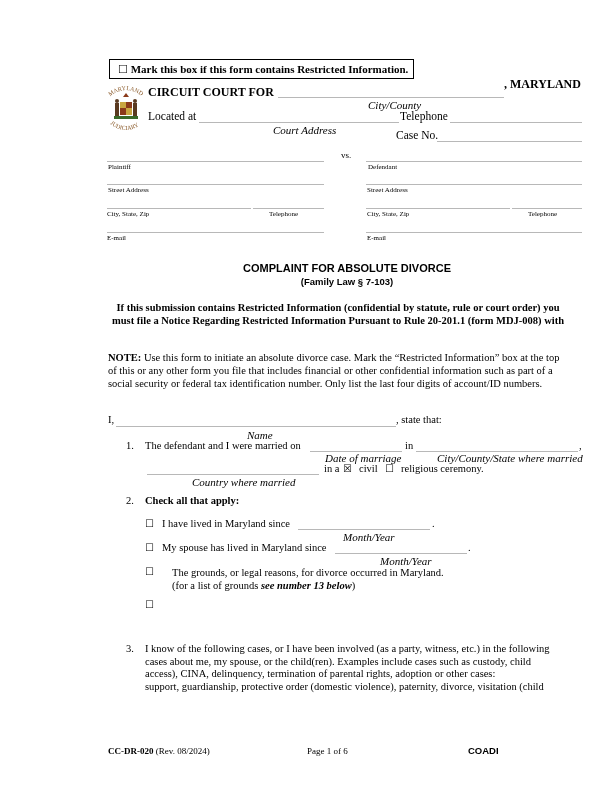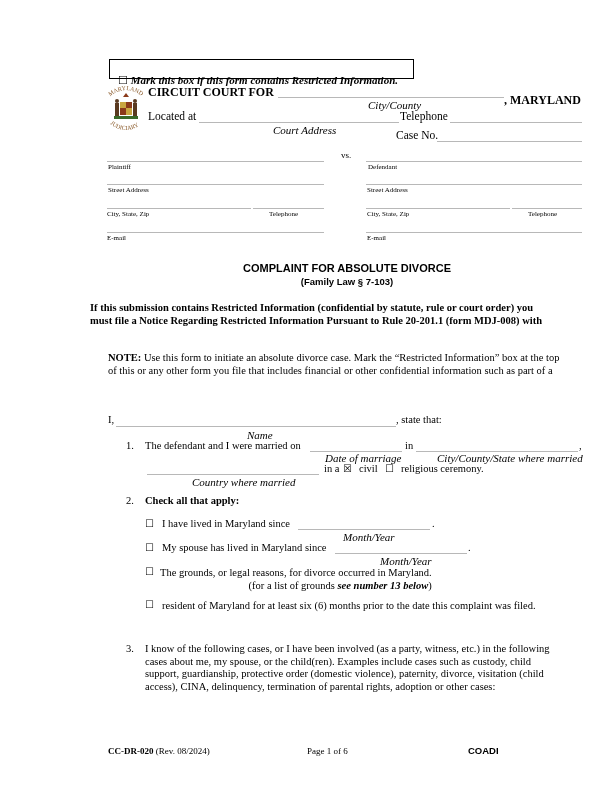--- a/index.html
+++ b/index.html
@@ -7,21 +7,21 @@
          font-family:"Liberation Serif", serif; color:#000; }
   .abs { position:absolute; white-space:nowrap; }
   .line { position:absolute; height:0; border-bottom:1px solid #b8b8b8; }
   .small { font-size:11px;font-style:italic; }
   .tiny { font-size:7px; }
   .reg { font-size:10.5px; }
   .bold { font-weight:bold; }
   .sans { font-family:"Liberation Sans", sans-serif; }
   .restricted-box { position:absolute; left:109px; top:59px; width:305px; height:20px;
                     border:1px solid #000; box-sizing:border-box; }
-  .restricted-box span { position:absolute; left:8px; top:14px; font-size:11px; font-weight:bold;font-style:italic; }
+  .restricted-box span { position:absolute; left:8px; top:3px; font-size:11px; font-weight:bold; }
   .seal { position:absolute; left:103px; top:83px; width:46px; height:52px; }
   .para { position:absolute; font-size:10.5px; line-height:13px; }
   .cb { font-family:"DejaVu Sans", sans-serif; font-size:10px; }
 </style>
 </head>
 <body>
 
 <div class="restricted-box">
   <span>
     <span class="cb" style="position:static;font-weight:normal;font-size:11px;">☐</span>
@@ -44,21 +44,21 @@
   <rect x="12" y="20" width="4" height="13" fill="#5a3a20"></rect>
   <rect x="30" y="20" width="4" height="13" fill="#5a3a20"></rect>
   <circle cx="14" cy="18" r="2" fill="#5a3a20"></circle>
   <circle cx="32" cy="18" r="2" fill="#5a3a20"></circle>
   <path d="M20,14 L23,10 L26,14 Z" fill="#8b3a1a"></path>
   <rect x="11" y="33" width="24" height="3" fill="#3a6a2a"></rect>
 </svg>
 
 <div class="abs bold" style="left:148px;top:85px;font-size:12px;">CIRCUIT COURT FOR</div>
 <div class="line" style="left:278px;top:97px;width:226px;"></div>
-<div class="abs bold" style="left:504px;top:93px;font-size:12px;">, MARYLAND</div>
+<div class="abs bold" style="left:504px;top:77px;font-size:12px;">, MARYLAND</div>
 <div class="abs small" style="left:368px;top:99px;">City/County</div>
 
 <div class="abs reg" style="left:148px;top:110px;font-size:11.5px;">Located at</div>
 <div class="line" style="left:199px;top:122px;width:200px;"></div>
 <div class="abs small" style="left:273px;top:124px;">Court Address</div>
 <div class="abs reg" style="left:400px;top:110px;font-size:11.5px;">Telephone</div>
 <div class="line" style="left:450px;top:122px;width:132px;"></div>
 
 <div class="abs reg" style="left:396px;top:129px;font-size:11.5px;">Case No.</div>
 <div class="line" style="left:437px;top:141px;width:145px;"></div>
@@ -83,28 +83,29 @@
 <div class="line" style="left:366px;top:208px;width:144px;"></div>
 <div class="line" style="left:512px;top:208px;width:70px;"></div>
 <div class="abs tiny" style="left:367px;top:210px;">City, State, Zip</div>
 <div class="abs tiny" style="left:528px;top:210px;">Telephone</div>
 <div class="line" style="left:366px;top:232px;width:216px;"></div>
 <div class="abs tiny" style="left:367px;top:234px;">E-mail</div>
 
 <div class="abs sans bold" style="left:0;width:694px;text-align:center;top:262px;font-size:11px;">COMPLAINT FOR ABSOLUTE DIVORCE</div>
 <div class="abs sans bold" style="left:0;width:694px;text-align:center;top:276px;font-size:9.5px;">(Family Law § 7-103)</div>
 
-<div class="para bold" style="left:90px;top:301px;">
+<div class="para bold" style="left:112px;top:301px;text-align:center;">
   <div>If this submission contains Restricted Information (confidential by statute, rule or court order) you</div>
   <div>must file a Notice Regarding Restricted Information Pursuant to Rule 20-201.1 (form MDJ-008) with</div>
 </div>
 
 <div class="para" style="left:108px;top:351px;">
   <div><span class="bold">NOTE:</span><span> Use this form to initiate an absolute divorce case. Mark the “Restricted Information” box at the top</span></div>
   <div>of this or any other form you file that includes financial or other confidential information such as part of a</div>
+  <div>social security or federal tax identification number. Only list the last four digits of account/ID numbers.</div>
 </div>
 
 <div class="abs reg" style="left:108px;top:414px;">I,</div>
 <div class="line" style="left:116px;top:426px;width:280px;"></div>
 <div class="abs reg" style="left:396px;top:414px;">, state that:</div>
 <div class="abs small" style="left:247px;top:429px;">Name</div>
 
 <div class="abs reg" style="left:126px;top:440px;">1.</div>
 <div class="abs reg" style="left:145px;top:440px;">The defendant and I were married on</div>
 <div class="line" style="left:310px;top:451px;width:92px;"></div>
@@ -131,33 +132,32 @@
 <div class="abs reg" style="left:432px;top:518px;">.</div>
 <div class="abs small" style="left:343px;top:531px;">Month/Year</div>
 
 <div class="abs cb" style="left:145px;top:542px;">☐</div>
 <div class="abs reg" style="left:162px;top:542px;">My spouse has lived in Maryland since</div>
 <div class="line" style="left:335px;top:553px;width:132px;"></div>
 <div class="abs reg" style="left:468px;top:542px;">.</div>
 <div class="abs small" style="left:380px;top:555px;">Month/Year</div>
 
 <div class="abs cb" style="left:145px;top:566px;">☐</div>
-<div class="para" style="left:160px;top:566px;text-align:right;">
+<div class="para" style="left:172px;top:566px;">
   <div>The grounds, or legal reasons, for divorce occurred in Maryland.</div>
   <div><span>(for a list of grounds </span><span style="font-weight:bold;font-style:italic;">see number 13 below</span><span>)</span></div>
 </div>
 
 <div class="abs cb" style="left:145px;top:599px;">☐</div>
 <div class="para" style="left:162px;top:599px;">
-  <div>resident of Maryland for at least six (6) months prior to the date this complaint was filed.</div>
 </div>
 
 <div class="abs reg" style="left:126px;top:643px;">3.</div>
 <div class="para" style="left:145px;top:643px;line-height:12.5px;">
   <div>I know of the following cases, or I have been involved (as a party, witness, etc.) in the following</div>
   <div>cases about me, my spouse, or the child(ren). Examples include cases such as custody, child</div>
+  <div>access), CINA, delinquency, termination of parental rights, adoption or other cases:</div>
   <div>support, guardianship, protective order (domestic violence), paternity, divorce, visitation (child</div>
-  <div>access), CINA, delinquency, termination of parental rights, adoption or other cases:</div>
 </div>
 
 <div class="abs" style="left:108px;top:746px;font-size:9px;"><span class="bold">CC-DR-020</span><span> (Rev. 08/2024)</span></div>
 <div class="abs" style="left:307px;top:746px;font-size:9px;">Page 1 of 6</div>
 <div class="abs sans bold" style="left:468px;top:745px;font-size:9.5px;">COADI</div>
 
 </body></html>

